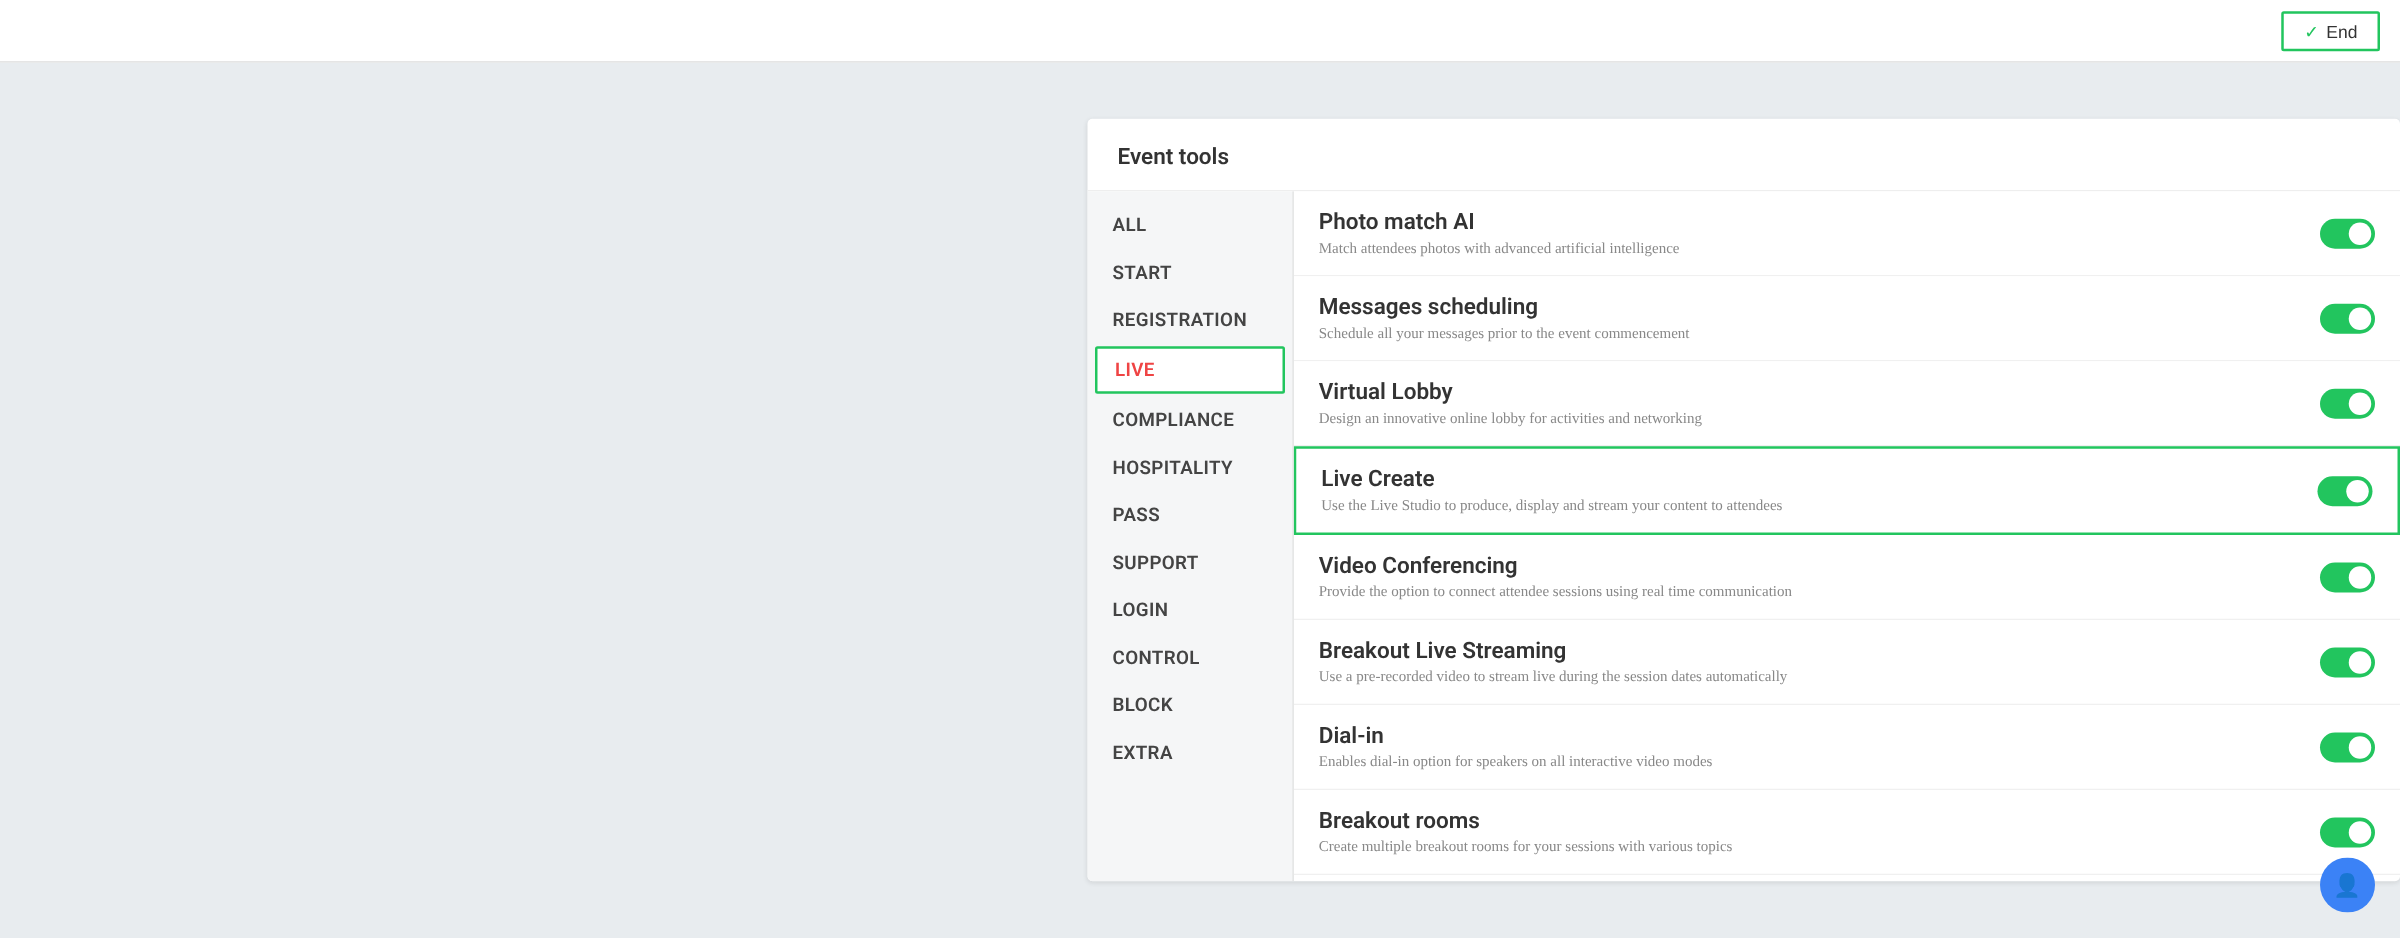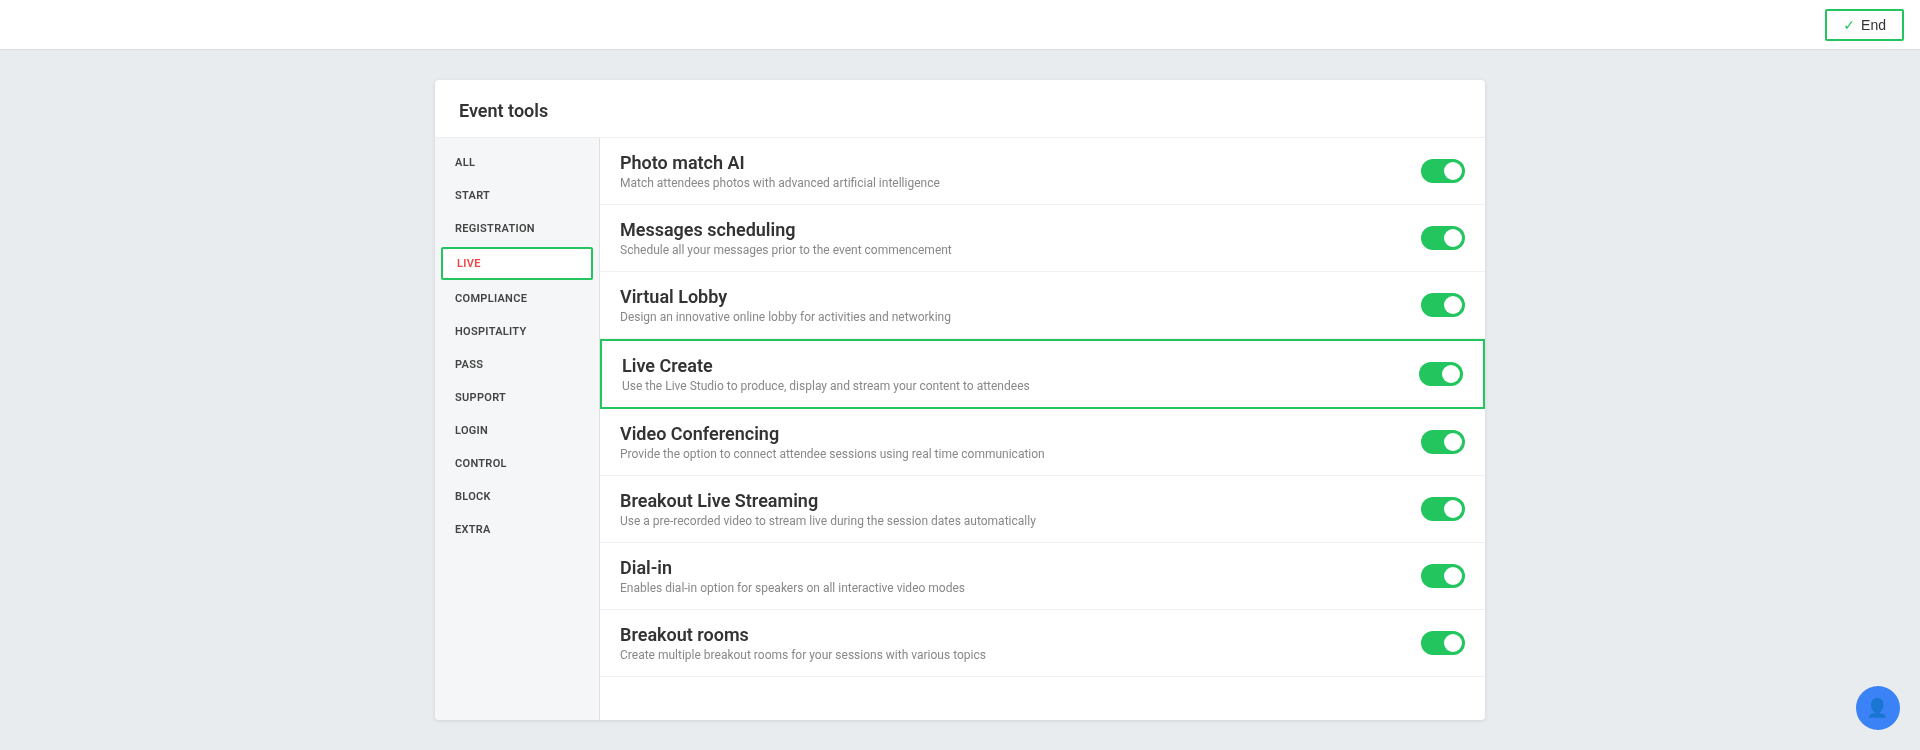--- a/index.html
+++ b/index.html
@@ -40,22 +40,22 @@
     }
 
     .end-button .check-icon {
       color: #22c55e;
       font-size: 14px;
     }
 
     
     .main-content {
       display: flex;
-      justify-content: center;
-      padding: 30px 0;
+      justify-content: flex-end;
+      padding: 45px 0;
       height: calc(750px - 50px);
       overflow: hidden;
     }
 
     
     .event-tools-panel {
       background: #fff;
       width: 1050px;
       border-radius: 4px;
       box-shadow: 0 1px 4px rgba(0,0,0,0.1);
@@ -103,21 +103,21 @@
     .sidebar {
       width: 165px;
       background: #f5f6f7;
       border-right: 1px solid #e0e0e0;
       padding: 8px 0;
       flex-shrink: 0;
     }
 
     .sidebar-item {
       padding: 10px 20px;
-      font-size: 11px;
+      font-size: 15px;
       font-weight: 600;
       color: #444;
       cursor: pointer;
       letter-spacing: 0.3px;
     }
 
     .sidebar-item.active {
       border: 2px solid #22c55e;
       background: #fff;
       color: #ef4444;
@@ -165,20 +165,21 @@
     .tool-name {
       font-size: 18px;
       font-weight: 600;
       color: #333;
       margin-bottom: 3px;
     }
 
     .tool-desc {
       font-size: 12px;
       color: #888;
+      font-family: Liberation Serif, serif;
     }
 
     
     .toggle-wrap {
       flex-shrink: 0;
       margin-left: 20px;
     }
 
     .toggle {
       position: relative;

